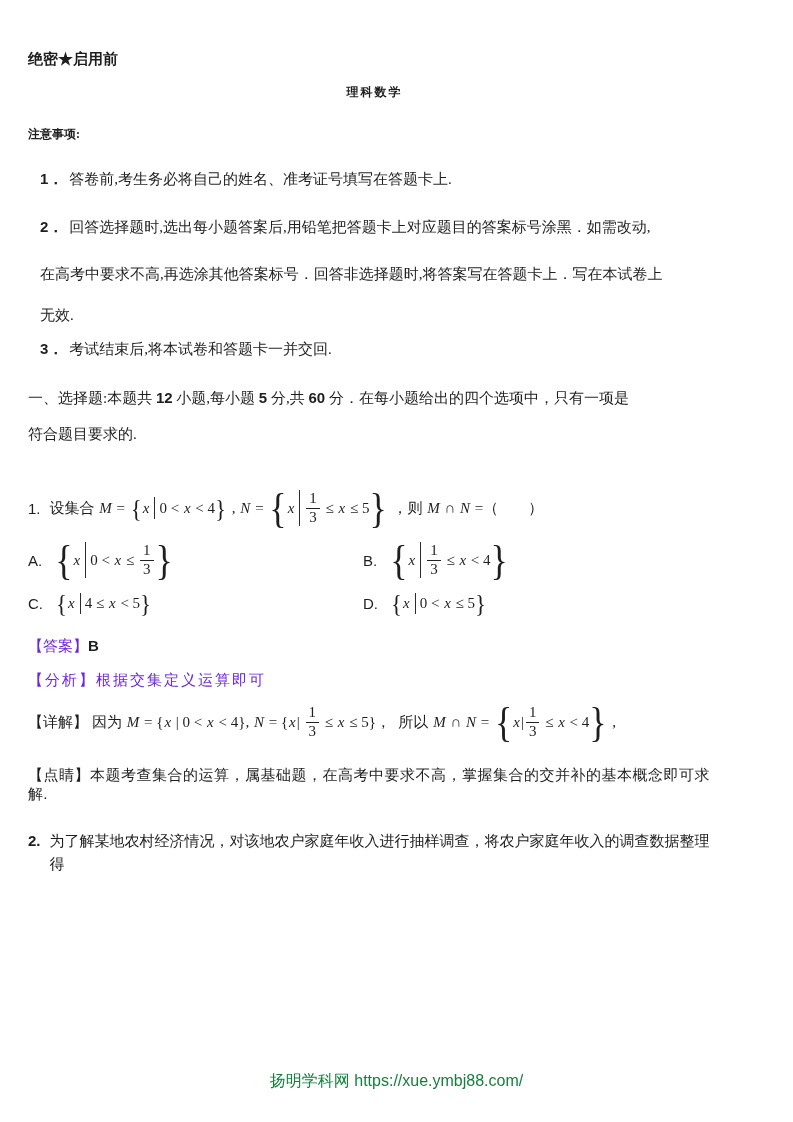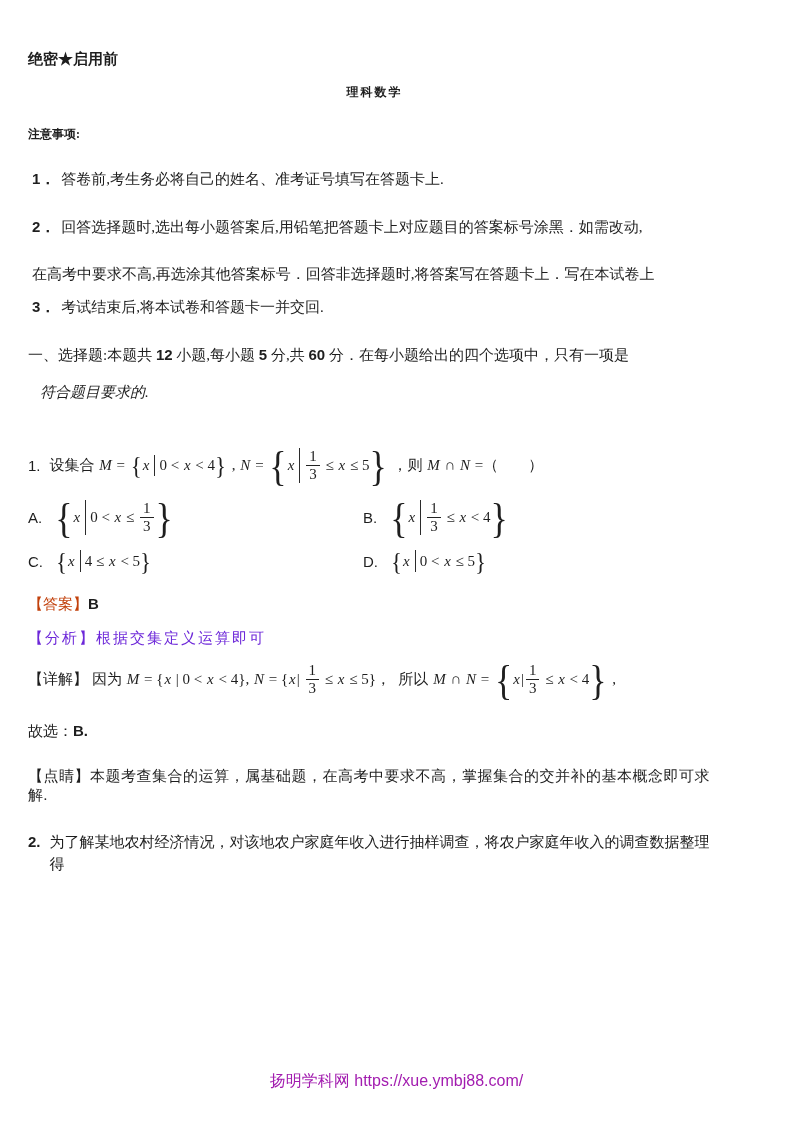--- a/index.html
+++ b/index.html
@@ -6,26 +6,26 @@
   .page{
     width:793px;height:1122px;margin:0 auto;background:#ffffff;
     box-sizing:border-box;padding:50px 72px 0 28px;
     font-family:"Liberation Serif","DejaVu Serif",serif;
     font-size:15px;color:#1e1e1e;position:relative;overflow:hidden;
   }
   .classification{font-weight:700;font-size:15px;}
   .title{text-align:center;font-size:21px;font-weight:700;margin:22px 0 0;letter-spacing:1px;}
   .subtitle{text-align:center;font-size:12px;font-weight:700;margin:15px 0 0;letter-spacing:2px;}
   .notice-heading{font-weight:700;margin-top:25px;font-size:12px;}
-  .nline{margin:4px;margin-top:25px;line-height:1.5;}
+  .nline{margin:12px;margin-top:25px;line-height:1.5;}
   .nline.tight{margin-top:18px;}
   .nline.tighter{margin-top:10px;}
   .num-b{font-weight:700;font-family:"Liberation Sans","DejaVu Sans",sans-serif;margin-right:6px;}
   .sec{margin:0;margin-top:26px;line-height:1.5;}
-  .sec2{margin:12px;margin-top:16px;font-style:italic;}
+  .sec2{margin:0;margin-top:16px;}
   .bnum{font-weight:700;font-family:"Liberation Sans","DejaVu Sans",sans-serif;text-align:center;}
   
   .q-row{display:flex;align-items:center;margin-top:34px;}
   .q-num{font-family:"Liberation Sans","DejaVu Sans",sans-serif;margin-right:9px;}
   .q-num.bold{font-weight:700;}
   .math-line{display:inline-flex;align-items:center;flex-wrap:wrap;}
   .m-txt{white-space:pre;}
   .m-var{font-style:italic;margin:0 1px;white-space:pre;}
   .m-bar{align-self:stretch;width:1px;background:#2b2b2b;margin:0 4px;}
   .m-set{display:inline-flex;align-items:center;margin:0 2px;}
@@ -35,52 +35,53 @@
   .m-set.lg .m-brace{font-size:36px;transform:scaleY(1.18);font-weight:300;}
   .m-set.md .m-bar{min-height:1.45em;}
   .m-frac{display:inline-flex;flex-direction:column;align-items:center;line-height:1.15;margin:0 2px;}
   .m-num{display:block;padding:0 3px;}
   .m-den{display:block;border-top:1px solid #222;padding:0 3px;}
   
   .options-grid{display:grid;grid-template-columns:335px 1fr;row-gap:14px;margin-top:16px;}
   .option{display:flex;align-items:center;}
   .opt-label{font-family:"Liberation Sans","DejaVu Sans",sans-serif;margin-right:11px;}
   
-  .tag-blue{color:#c2410c;}
+  .tag-blue{color:#6d28d9;}
   .ansline{margin:0;margin-top:22px;}
   .ans-val{font-weight:700;font-family:"Liberation Sans","DejaVu Sans",sans-serif;}
   .jiexi{margin:0;margin-top:16px;}
   .fenxi{margin:0;margin-top:15px;color:#6d28d9;letter-spacing:2px;}
   .detail-row{display:flex;align-items:center;flex-wrap:wrap;margin-top:14px;}
   .dtag{margin-right:4px;white-space:pre;}
   .guxuan{margin:0;margin-top:24px;}
   .dianjing{margin:0;margin-top:26px;letter-spacing:0.5px;}
   .q2line{margin:0;margin-top:22px;line-height:1.5;}
   .q2row{display:flex;margin-top:26px;line-height:1.5;}
   .footer{
     position:absolute;left:0;right:0;bottom:30px;text-align:center;
-    color:#a21caf;font-size:16px;
+    color:#15803d;font-size:16px;
     font-family:"Liberation Sans","DejaVu Sans",sans-serif;
   }
 </style>
 </head>
 <body>
 
 <div class="page">
 
   <div class="classification">绝密★启用前</div>
 
   <h2 class="subtitle">理科数学</h2>
 
   <div class="notice-heading">注意事项:</div>
 
   <p class="nline"><span class="num-b">1．</span><span>答卷前,考生务必将自己的姓名、准考证号填写在答题卡上.</span></p>
 
   <p class="nline"><span class="num-b">2．</span><span>回答选择题时,选出每小题答案后,用铅笔把答题卡上对应题目的答案标号涂黑．如需改动,</span></p>
   <p class="nline">在高考中要求不高,再选涂其他答案标号．回答非选择题时,将答案写在答题卡上．写在本试卷上</p>
+  <p class="nline tight">无效.</p>
 
   <p class="nline tighter"><span class="num-b">3．</span><span>考试结束后,将本试卷和答题卡一并交回.</span></p>
 
   <p class="sec"><span>一、选择题:本题共 </span><span class="bnum">12</span><span> 小题,每小题 </span><span class="bnum">5</span><span> 分,共 </span><span class="bnum">60</span><span> 分．在每小题给出的四个选项中，只有一项是</span></p>
   <p class="sec2">符合题目要求的.</p>
 
   <div class="q-row" style="margin-top:46px;">
     <span class="q-num">1.</span>
     <span class="math-line">
         <span class="m-txt">设集合 </span>
@@ -240,21 +241,20 @@
             <span class="m-txt"> ≤ </span>
             <span class="m-var">x</span>
             <span class="m-txt"> &lt; 4</span>
           </span>
           <span class="m-brace">}</span>
         </span>
         <span class="m-txt"> ,</span>
       </span>
   </div>
 
-  <p class="guxuan"><span>故选：</span><span class="ans-val">B.</span></p>
 
   <p class="dianjing"><span>【点睛】</span><span>本题考查集合的运算，属基础题，在高考中要求不高，掌握集合的交并补的基本概念即可求解.</span></p>
 
   <div class="q2row">
     <span class="q-num bold">2.</span>
     <span>为了解某地农村经济情况，对该地农户家庭年收入进行抽样调查，将农户家庭年收入的调查数据整理得</span>
   </div>
 
   <div class="footer">扬明学科网 https://xue.ymbj88.com/</div>
 

